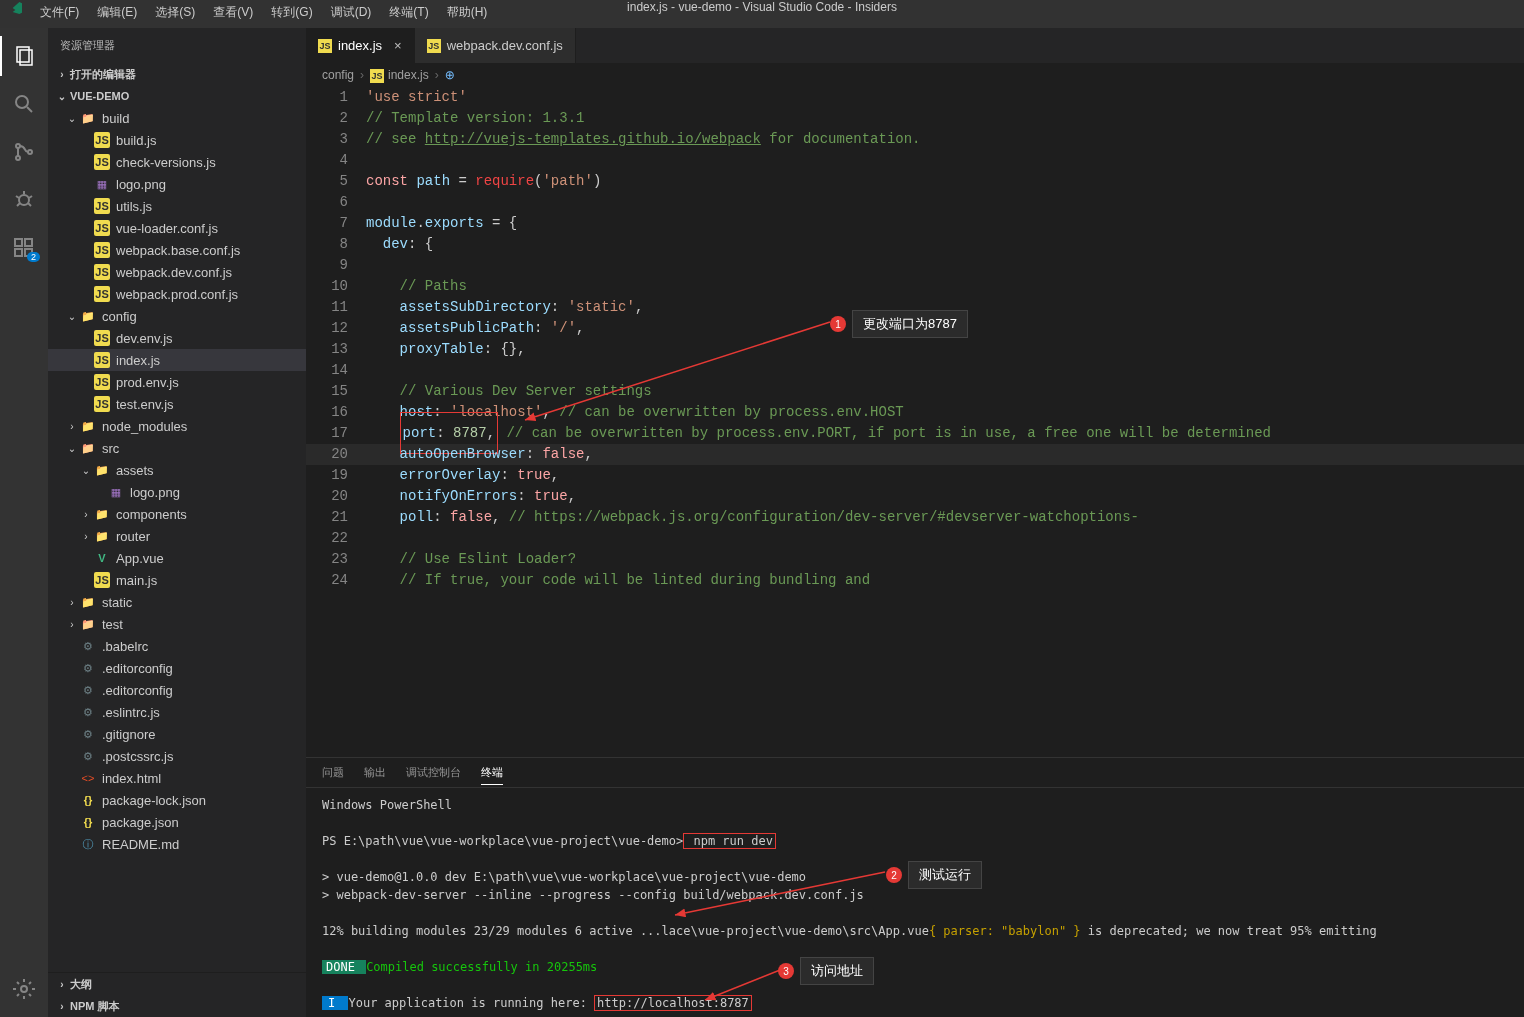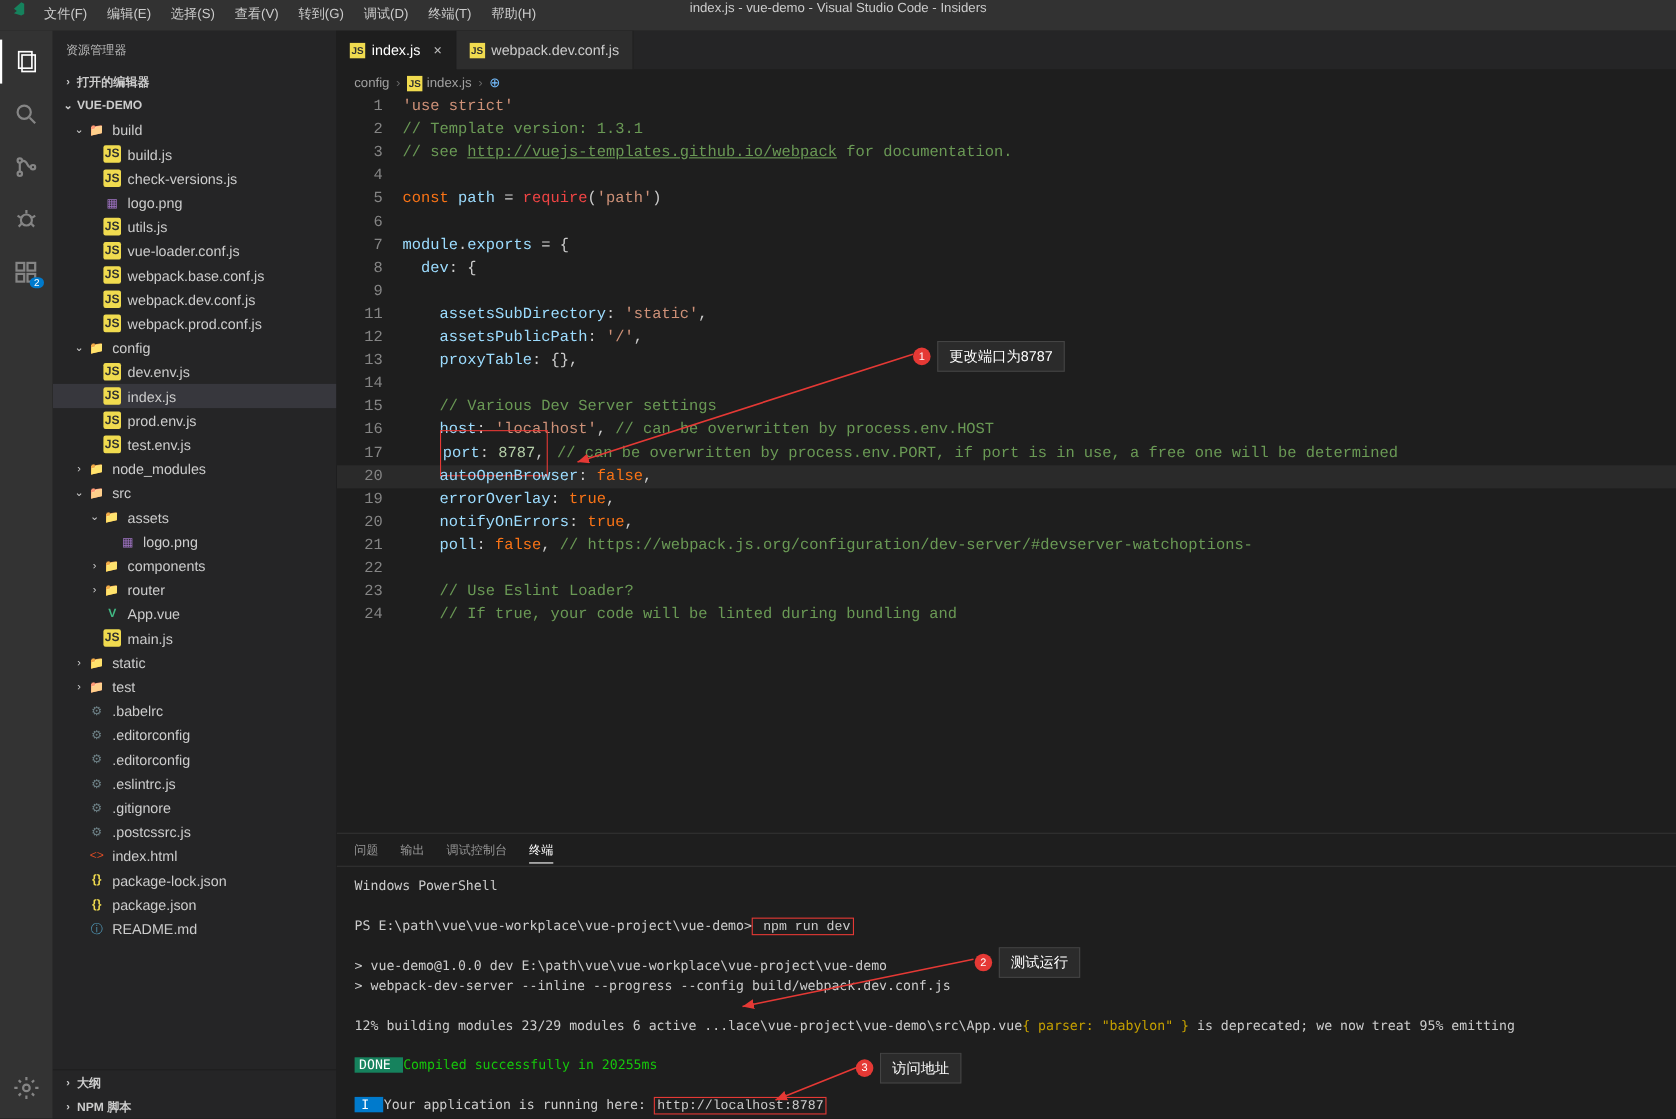--- a/index.html
+++ b/index.html
@@ -42,36 +42,36 @@
 .tab .close { margin-left:6px; opacity:.7; cursor:pointer; }
 .breadcrumb { height:24px; padding:0 16px; display:flex; align-items:center; gap:6px; font-size:12px; color:#a0a0a0; }
 .breadcrumb .sep { color:#666; }
 .code { flex:1; overflow:auto; font-family:Consolas,"Courier New",monospace; font-size:14px; line-height:21px; position:relative; }
 .code-line { display:flex; }
 .code-line.hl { background:#2a2a2a; }
 .gutter { width:60px; text-align:right; padding-right:18px; color:#858585; user-select:none; }
 .code-text { flex:1; white-space:pre; }
 .tk-str { color:#ce9178; }
 .tk-com { color:#6a9955; }
-.tk-kw { color:#f97316; }
+.tk-kw { color:#fca5a5; }
 .tk-prop { color:#9cdcfe; }
 .tk-num { color:#b5cea8; }
 .tk-func { color:#ef4444; }
 .tk-link { color:#6a9955; text-decoration:underline; }
 .port-box { border:1px solid #e53935; padding:12px 2px; }
 .panel { height:260px; border-top:1px solid #333; background:#1e1e1e; display:flex; flex-direction:column; }
 .panel-tabs { height:30px; display:flex; align-items:center; padding:0 16px; gap:20px; font-size:11px; color:#969696; border-bottom:1px solid #333; }
 .panel-tabs span { cursor:pointer; padding:4px 0; }
 .panel-tabs span.active { color:#fff; border-bottom:1px solid #fff; }
 .terminal { flex:1; padding:8px 16px; font-family:Consolas,monospace; font-size:12px; line-height:18px; color:#ccc; overflow:auto; position:relative; }
 .term-done { background:#16825d; color:#fff; padding:0 4px; }
 .term-i { background:#007acc; color:#fff; padding:0 6px; }
 .term-green { color:#16c60c; }
 .term-yellow { color:#c5a000; }
-.term-box { border:1px solid #e53935; padding:0 2px;font-family:Liberation Mono, monospace; }
+.term-box { border:1px solid #e53935; padding:0 2px; }
 .anno { position:absolute; background:#2b2b2b; color:#fff; padding:4px 10px; font-size:13px; font-family:Arial; border:1px solid #444; }
 .anno-num { position:absolute; width:16px; height:16px; background:#e53935; color:#fff; border-radius:50%; font-size:10px; display:flex; align-items:center; justify-content:center; font-family:Arial; }
 svg.arrow { position:absolute; pointer-events:none; }
 </style>
 </head>
 <body>
 
 <div class="titlebar">
   <span class="logo">
     <svg viewBox="0 0 24 24">
@@ -387,20 +387,24 @@
         </div>
         <div class="code-line">
           <div class="gutter">8</div>
           <div class="code-text"><span class="">  </span><span class="tk-prop">dev</span><span class="">: {</span></div>
         </div>
         <div class="code-line">
           <div class="gutter">9</div>
           <div class="code-text"></div>
         </div>
         <div class="code-line">
+          <div class="gutter">10</div>
+          <div class="code-text"><span class="">    </span><span class="tk-com">// Paths</span></div>
+        </div>
+        <div class="code-line">
           <div class="gutter">11</div>
           <div class="code-text"><span class="">    </span><span class="tk-prop">assetsSubDirectory</span><span class="">: </span><span class="tk-str">'static'</span><span class="">,</span></div>
         </div>
         <div class="code-line">
           <div class="gutter">12</div>
           <div class="code-text"><span class="">    </span><span class="tk-prop">assetsPublicPath</span><span class="">: </span><span class="tk-str">'/'</span><span class="">,</span></div>
         </div>
         <div class="code-line">
           <div class="gutter">13</div>
           <div class="code-text"><span class="">    </span><span class="tk-prop">proxyTable</span><span class="">: {},</span></div>

